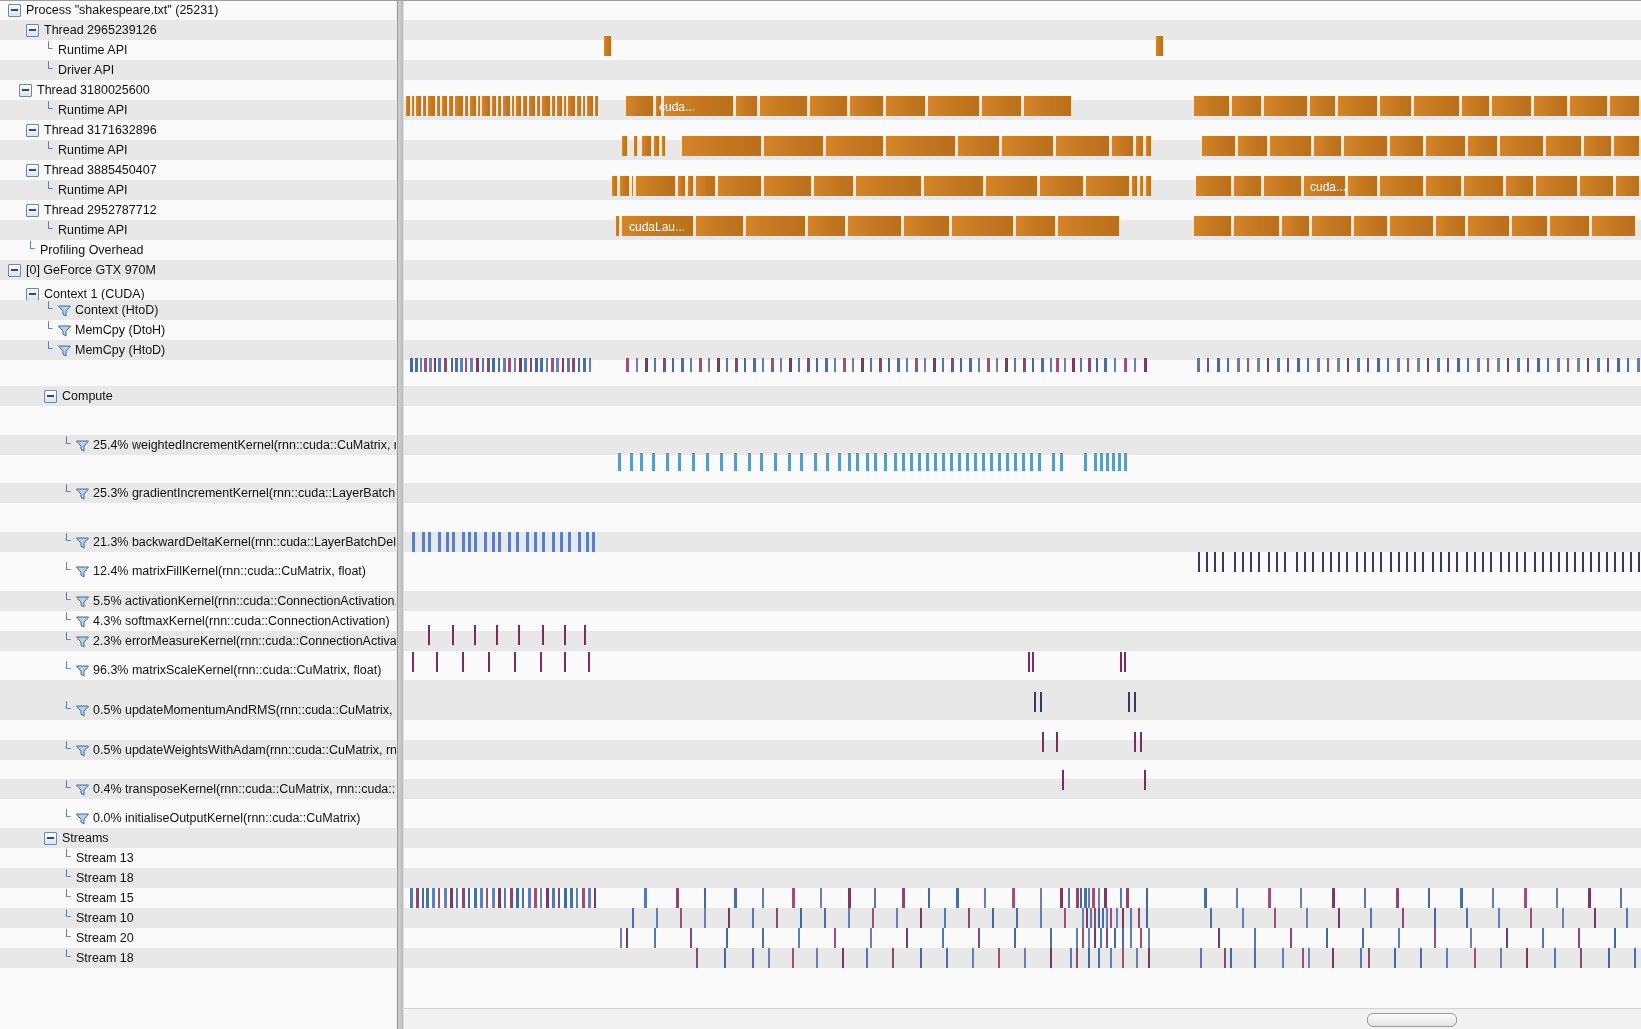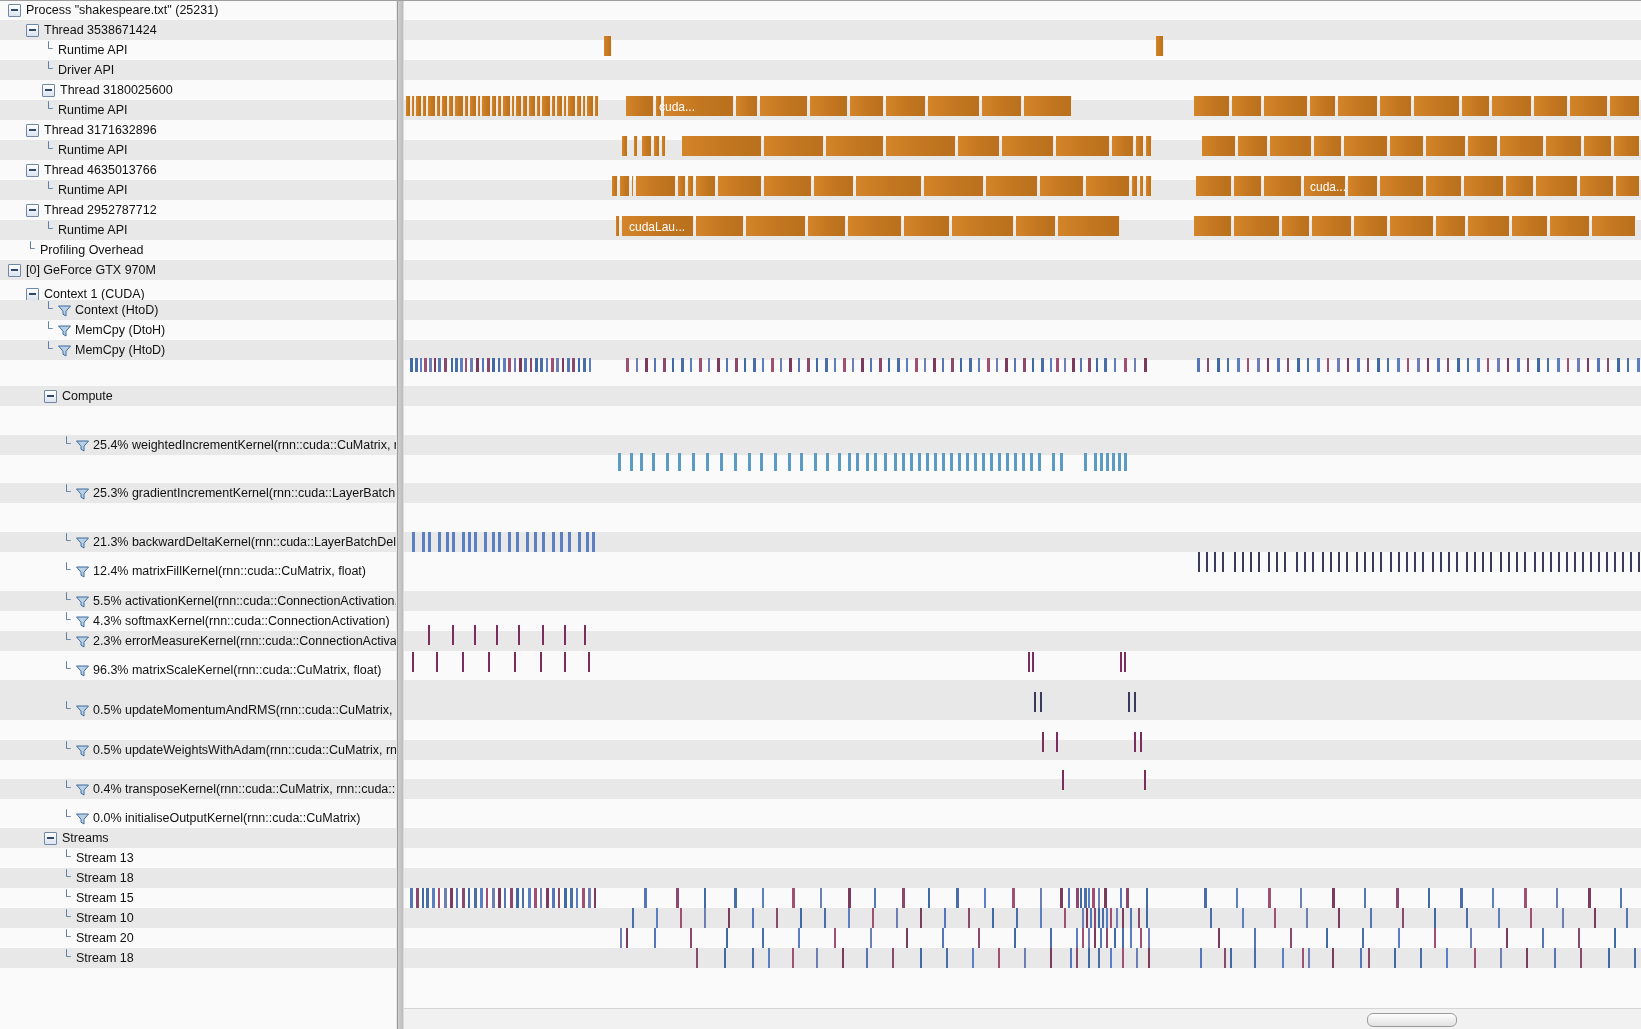--- a/index.html
+++ b/index.html
@@ -174,37 +174,37 @@
   <div id="rows">
       <div class="row plain" style="top: 0px; height: 20px;">
         <div class="tcell" style="padding-left: 8px;">
           <span class="exp"></span>
           <span class="tlabel">Process "shakespeare.txt" (25231)</span>
         </div>
       </div>
       <div class="row stripe" style="top: 20px; height: 20px;">
         <div class="tcell" style="padding-left: 26px;">
           <span class="exp"></span>
-          <span class="tlabel">Thread 3538671424</span>
+          <span class="tlabel">Thread 2965239126</span>
         </div>
       </div>
       <div class="row plain" style="top: 40px; height: 20px;">
         <div class="tcell" style="padding-left: 44px;">
           <span class="elbow">└</span>
           <span class="tlabel">Runtime API</span>
         </div>
       </div>
       <div class="row stripe" style="top: 60px; height: 20px;">
         <div class="tcell" style="padding-left: 44px;">
           <span class="elbow">└</span>
           <span class="tlabel">Driver API</span>
         </div>
       </div>
       <div class="row plain" style="top: 80px; height: 20px;">
-        <div class="tcell" style="padding-left: 42px;">
+        <div class="tcell" style="padding-left: 19px;">
           <span class="exp"></span>
           <span class="tlabel">Thread 3180025600</span>
         </div>
       </div>
       <div class="row stripe" style="top: 100px; height: 20px;">
         <div class="tcell" style="padding-left: 44px;">
           <span class="elbow">└</span>
           <span class="tlabel">Runtime API</span>
         </div>
       </div>
@@ -216,21 +216,21 @@
       </div>
       <div class="row stripe" style="top: 140px; height: 20px;">
         <div class="tcell" style="padding-left: 44px;">
           <span class="elbow">└</span>
           <span class="tlabel">Runtime API</span>
         </div>
       </div>
       <div class="row plain" style="top: 160px; height: 20px;">
         <div class="tcell" style="padding-left: 26px;">
           <span class="exp"></span>
-          <span class="tlabel">Thread 4635013766</span>
+          <span class="tlabel">Thread 3885450407</span>
         </div>
       </div>
       <div class="row stripe" style="top: 180px; height: 20px;">
         <div class="tcell" style="padding-left: 44px;">
           <span class="elbow">└</span>
           <span class="tlabel">Runtime API</span>
         </div>
       </div>
       <div class="row plain" style="top: 200px; height: 20px;">
         <div class="tcell" style="padding-left: 26px;">

